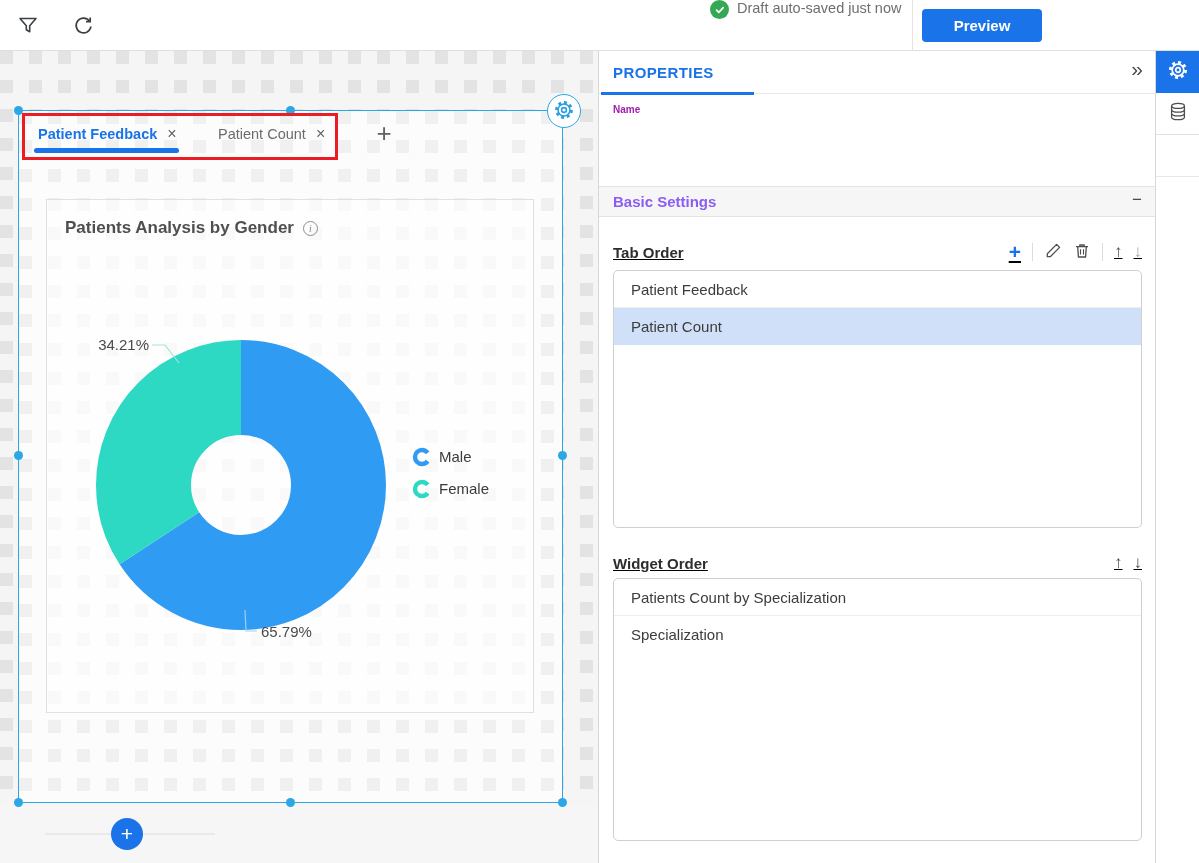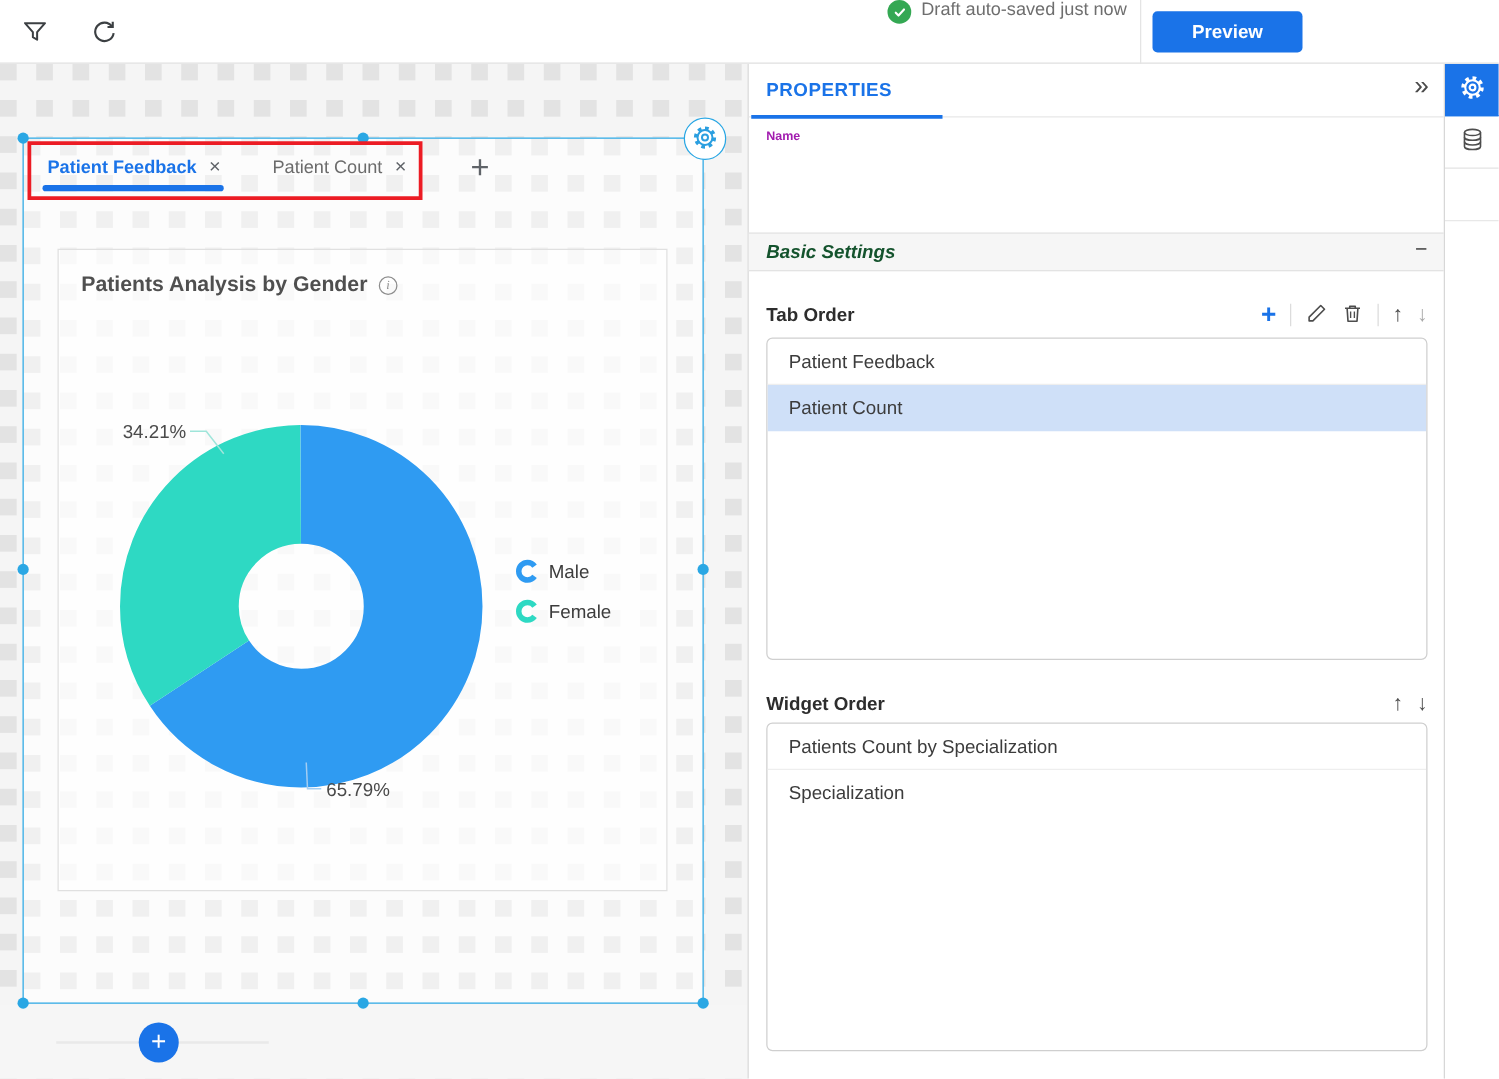--- a/index.html
+++ b/index.html
@@ -69,24 +69,24 @@
   .panel { position:absolute; left:598px; top:51px; width:557px; height:812px; background:#fff; border-left:1px solid #d7d7d7; }
   .panel-header { position:absolute; left:0; top:0; width:100%; height:43px; border-bottom:1px solid #e8e8e8; }
   .panel-title { position:absolute; left:14px; top:13px; font-size:15px; font-weight:bold; letter-spacing:0.4px; color:var(--accent,#1a73e8); }
   .panel-title-underline { position:absolute; left:2px; bottom:-2px; width:153px; height:3px; background:var(--accent,#1a73e8); }
   .panel-collapse { position:absolute; right:12px; top:6px; font-size:21px; color:#4a4a4a; background:none; border:none; cursor:pointer; font-family:inherit; }
 
   .name-label { position:absolute; left:14px; top:53px; font-size:10px; font-weight:bold; color:#a21caf; }
   .name-input { position:absolute; left:14px; top:78px; width:527px; height:35px; border:1px solid #c6c6c6; border-radius:5px; padding:0 12px; font-size:15px; color:#555; font-family:inherit; background:#fff; }
 
   .section-bar { position:absolute; left:0; top:135px; width:100%; height:31px; background:#f6f6f6; border-top:1px solid #e3e3e3; border-bottom:1px solid #e3e3e3; }
-  .section-title { position:absolute; left:14px; top:6px; font-size:15px; font-weight:bold; color:#14532d;font-style:italic; }
+  .section-title { position:absolute; left:14px; top:6px; font-size:15px; font-weight:bold; color:#8b5cf6; }
   .section-collapse { position:absolute; right:13px; top:3px; font-size:17px; color:#444; background:none; border:none; cursor:pointer; font-family:inherit; }
 
-  .group-header { position:absolute; left:14px; width:529px; height:30px; display:flex; align-items:center; }
+  .group-header { position:absolute; left:14px; width:529px; height:30px; display:flex; align-items:center;text-decoration:underline; }
   .group-title { font-size:15px; font-weight:bold; color:#2d2d2d; flex:1; }
   .group-icons { display:flex; align-items:center; gap:11px; }
   .icon-btn { background:none; border:none; cursor:pointer; display:flex; align-items:center; justify-content:center; padding:0; font-family:inherit; }
   .icon-plus { color:var(--accent,#1a73e8); font-size:21px; font-weight:bold; line-height:20px; }
   .icon-arrow { font-size:17px; color:#4d4d4d; }
   .icon-arrow.dim { color:#a9a9a9; }
   .v-div { width:1px; height:18px; background:#dcdcdc; }
 
   .order-list { position:absolute; left:14px; width:529px; border:1px solid #cfcfcf; border-radius:5px; background:#fff; overflow:hidden; }
   .order-item { height:37px; line-height:37px; padding-left:17px; font-size:15px; color:#3c3c3c; border-bottom:1px solid #eeeeee; cursor:pointer; }

